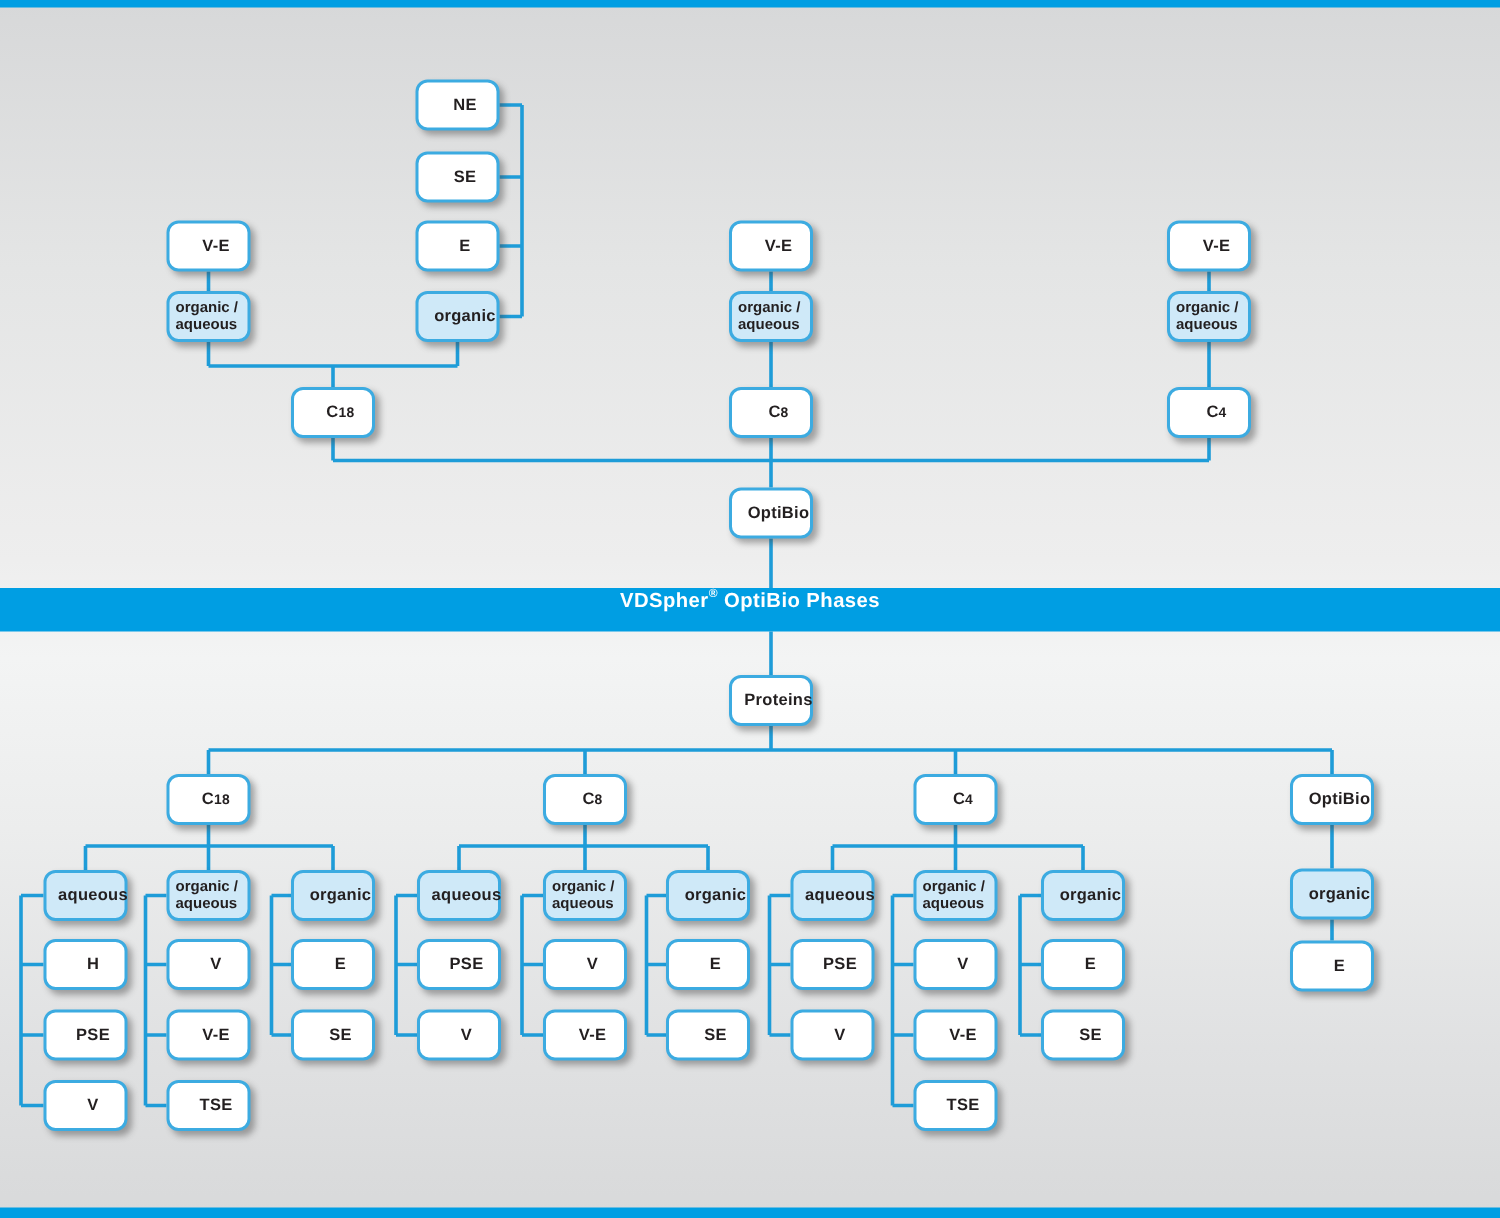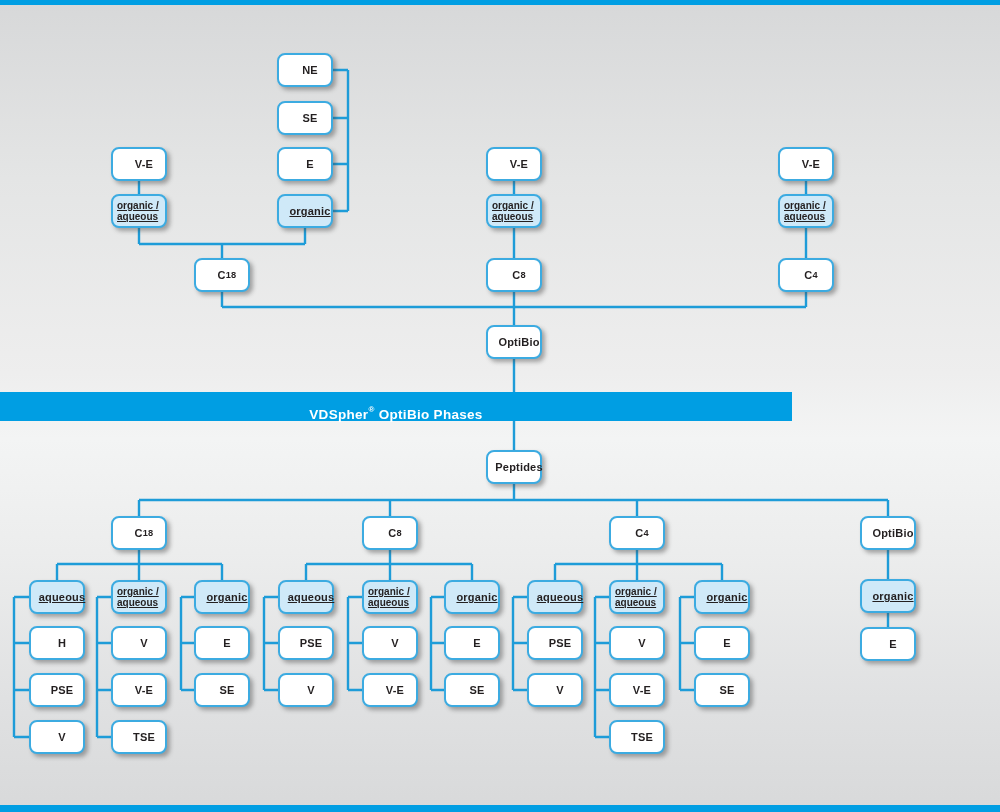--- a/index.html
+++ b/index.html
@@ -14,35 +14,35 @@
     position:relative;width:1000px;height:812px;overflow:hidden;
     font-family:"Liberation Sans",sans-serif;
     background:linear-gradient(180deg,#d7d8d9 0%,#e4e5e5 22%,#eeeeee 46%,#f3f4f4 54%,#eceded 68%,#e0e1e2 86%,#d8d9da 100%);
   }
   .strip{position:absolute;left:0;width:1000px;background:var(--banner);}
   #strip-top{top:0;height:5px;}
   #strip-bottom{top:805px;height:7px;}
   #connectors{position:absolute;left:0;top:0;}
   #connectors path{stroke:var(--line);stroke-width:2.4;fill:none;}
   .banner{
-    position:absolute;left:0;top:392px;width:792px;height:29px;
-    background:var(--banner);display:flex;align-items:flex-end;justify-content:center;
+    position:absolute;left:0;top:392px;width:1000px;height:29px;
+    background:var(--banner);display:flex;align-items:flex-start;justify-content:center;
   }
   .banner span{
     color:#ffffff;font-weight:bold;font-size:13.5px;letter-spacing:.3px;
   }
   .banner sup{font-size:8px;position:relative;top:-1px;}
   .chip{
     position:absolute;width:56px;height:34px;box-sizing:border-box;
     background:#ffffff;border:2px solid var(--border);border-radius:8px;
     box-shadow:3px 3px 4px rgba(70,70,70,.45);
     display:flex;align-items:center;justify-content:center;
     font-weight:bold;font-size:11px;color:var(--text);letter-spacing:.2px;padding-left:10px;
   }
-  .chip.hl{background:var(--hl);text-decoration:underline;}
+  .chip.hl{background:var(--hl);}
   .chip.cond{
     font-size:10px;line-height:1.15;justify-content:flex-start;
     padding-left:4px;text-align:left;white-space:pre-line;letter-spacing:0;
   }
   .dig{font-size:84%;}
 </style>
 </head>
 <body>
 
 <div id="canvas">
@@ -91,21 +91,21 @@
   <div class="chip hl cond" style="left:778px;top:194px">organic /
 aqueous</div>
   <div class="chip" style="left:778px;top:258px">C<span class="dig">4</span></div>
 
   <div class="chip" style="left:486px;top:325px">OptiBio</div>
 
   <div class="banner">
     <span class="banner-label">VDSpher<sup>®</sup> OptiBio Phases</span>
   </div>
 
-  <div class="chip" style="left:486px;top:450px">Peptides</div>
+  <div class="chip" style="left:486px;top:450px">Proteins</div>
 
   <div class="chip" style="left:111px;top:516px">C<span class="dig">18</span></div>
   <div class="chip" style="left:362px;top:516px">C<span class="dig">8</span></div>
   <div class="chip" style="left:609px;top:516px">C<span class="dig">4</span></div>
   <div class="chip" style="left:860px;top:516px">OptiBio</div>
 
   <div class="chip hl" style="left:29px;top:580px">aqueous</div>
   <div class="chip hl cond" style="left:111px;top:580px">organic /
 aqueous</div>
   <div class="chip hl" style="left:194px;top:580px">organic</div>

